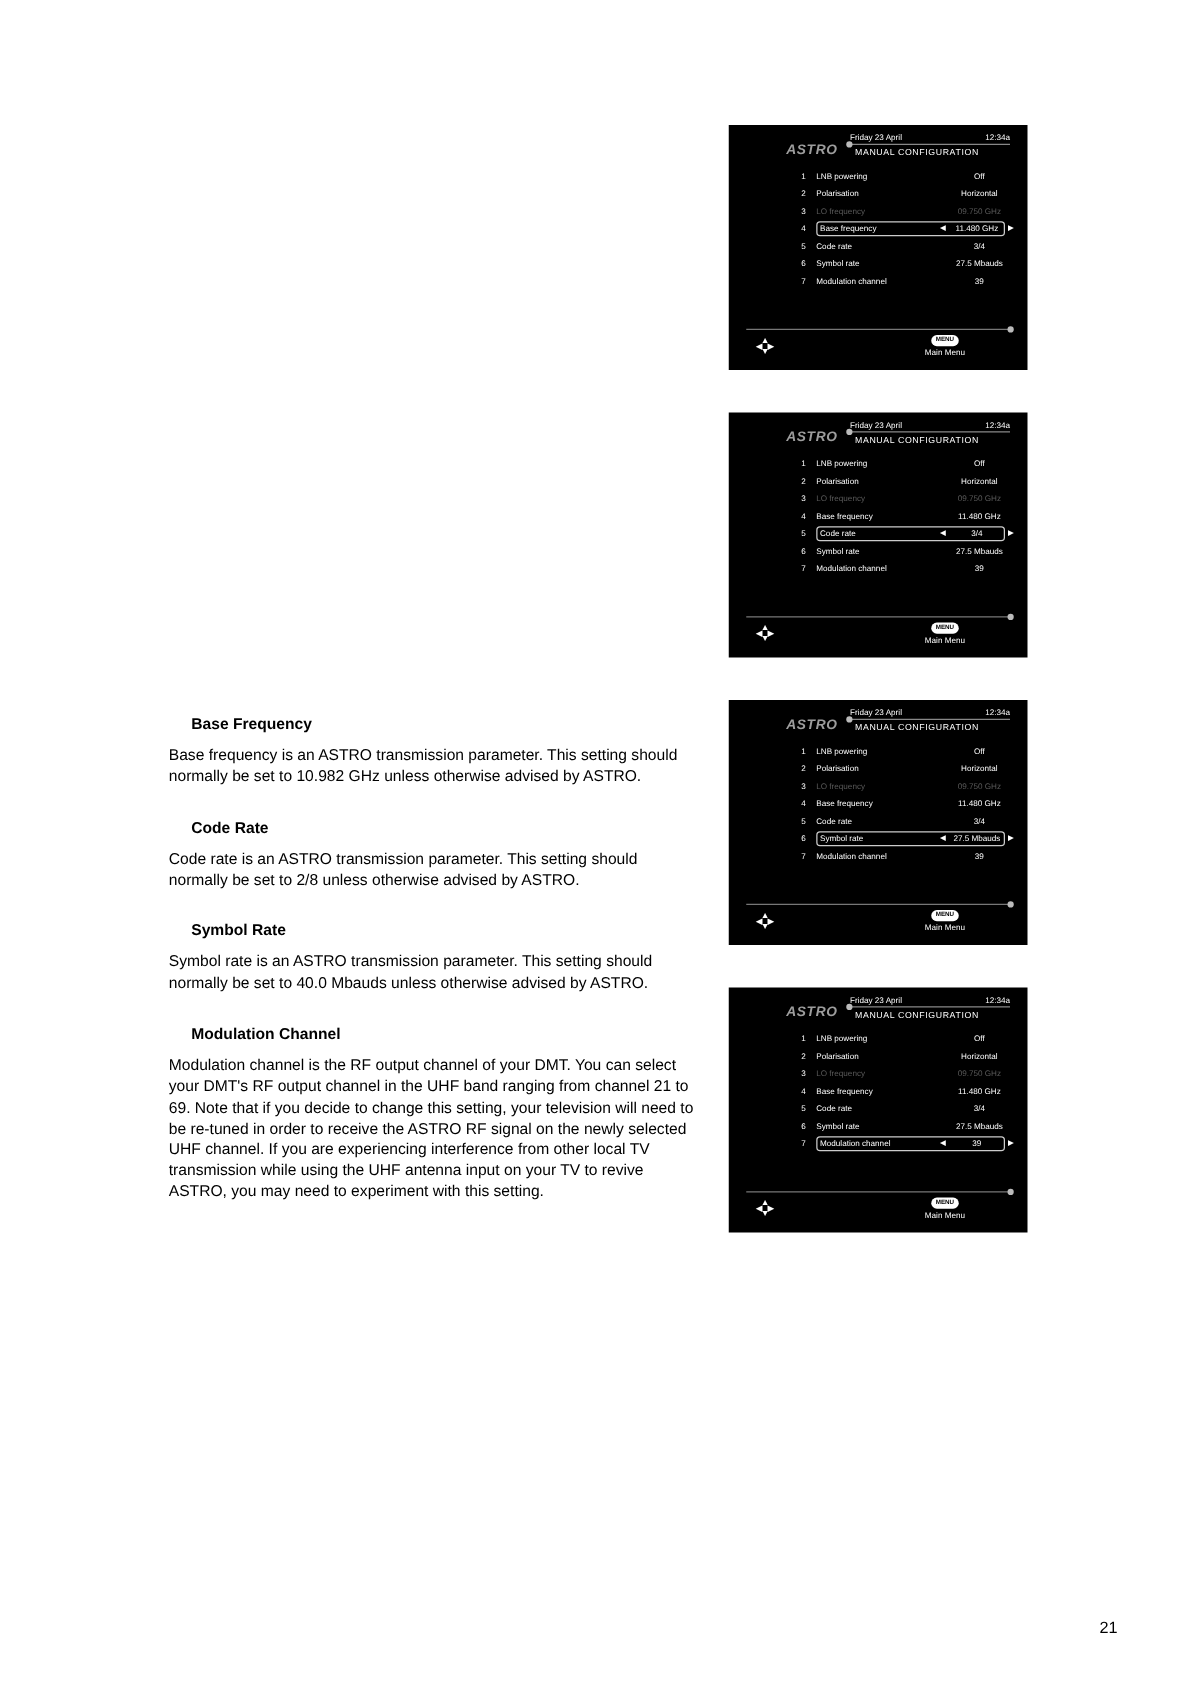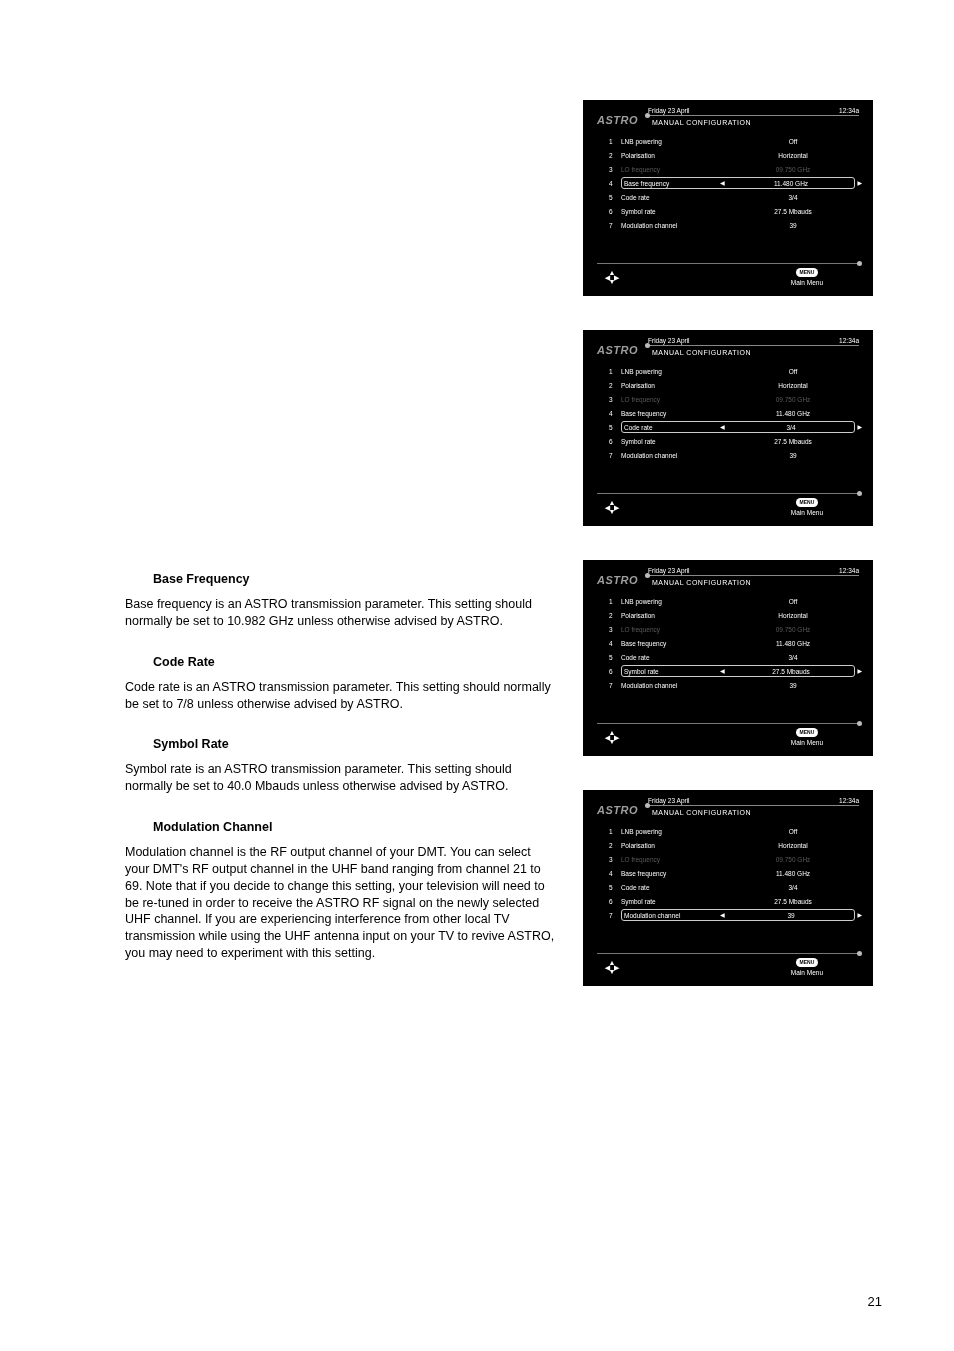--- a/index.html
+++ b/index.html
@@ -32,21 +32,21 @@
     display: flex;
     flex-direction: column;
     gap: 34px;
   }
   h4 {
     font-size: 12.5px;
     font-weight: bold;
     margin: 0 0 8px 0;
   }
   .left p {
-    margin: 0 0 24px 0;
+    margin: 0 0 24px 10px;
   }
   .indent-h4 {
     padding-left: 28px;
   }
   .note {
     display: flex;
     gap: 6px;
   }
   .note-label {
     white-space: nowrap;
@@ -54,25 +54,26 @@
     flex: 0 0 auto;
   }
   .note-body {
     flex: 1 1 auto;
   }
 
   
   .screen {
     background: #000;
     color: #fff;
-    width: 290px;
+    width: 239px;
     height: 196px;
     position: relative;
     font-size: 7px;
     box-sizing: border-box;
+    padding-left: 32px;
   }
   .s-top {
     display: flex;
     align-items: flex-end;
     padding: 8px 14px 0 14px;
     height: 26px;
     box-sizing: border-box;
     position: relative;
   }
   .brand {
@@ -206,36 +207,36 @@
     content: "";
     position: absolute;
     right: -3px; top: -2px;
     width: 5px; height: 5px;
     border-radius: 50%;
     background: #bbb;
   }
   .page-num {
     position: absolute;
     bottom: 42px;
-    right: 72px;
+    right: 60px;
     font-size: 13px;
   }
 </style>
 </head>
 <body>
 
 <div class="page">
   <div class="columns">
 
     <div class="left">
       <h4 class="indent-h4">Base Frequency</h4>
       <p>Base frequency is an ASTRO transmission parameter. This setting should normally be set to 10.982 GHz unless otherwise advised by ASTRO.</p>
 
       <h4 class="indent-h4">Code Rate</h4>
-      <p>Code rate is an ASTRO transmission parameter. This setting should normally be set to 7/8 unless otherwise advised by ASTRO.</p>
+      <p>Code rate is an ASTRO transmission parameter. This setting should normally be set to 2/8 unless otherwise advised by ASTRO.</p>
 
       <h4 class="indent-h4">Symbol Rate</h4>
       <p>Symbol rate is an ASTRO transmission parameter. This setting should normally be set to 40.0 Mbauds unless otherwise advised by ASTRO.</p>
 
       <h4 class="indent-h4">Modulation Channel</h4>
       <p>Modulation channel is the RF output channel of your DMT.  You can select your DMT's RF output channel in the UHF band ranging from channel 21 to 69.  Note that if you decide to change this setting, your television will need to be re-tuned in order to receive the ASTRO RF signal on the newly selected UHF channel.  If you are experiencing interference from other local TV transmission while using the UHF antenna input on your TV to revive ASTRO, you may need to experiment with this setting.</p>
 
     </div>
 
     <div class="right" id="screens">

